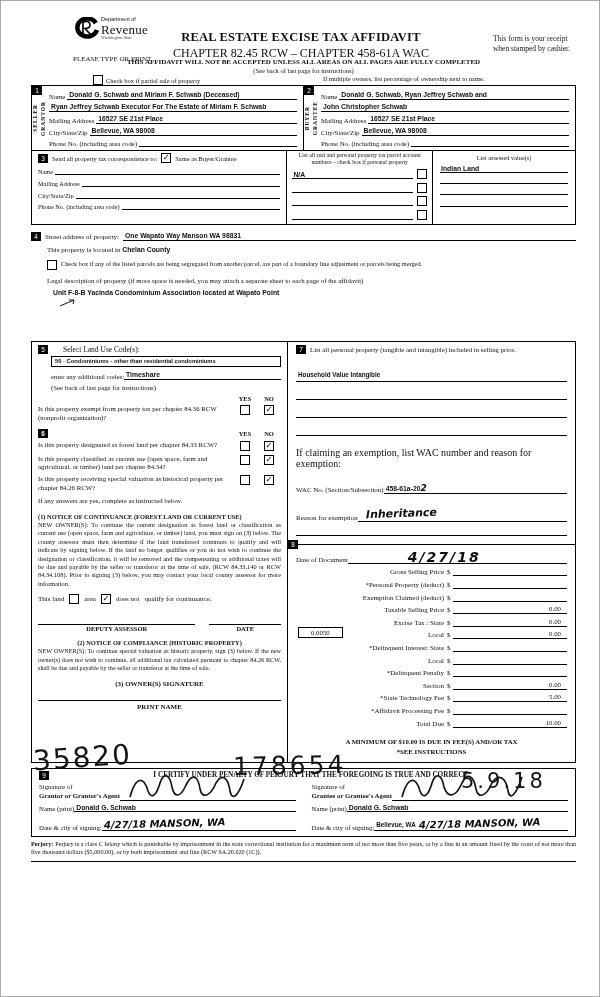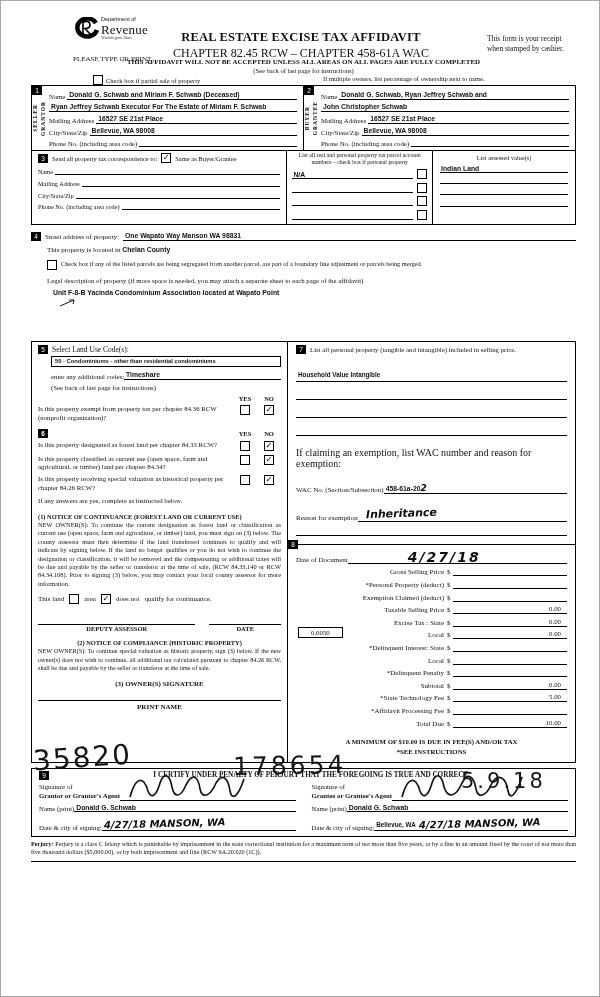--- a/index.html
+++ b/index.html
@@ -15,21 +15,21 @@
   .hdr{position:relative;height:68px;}
   .logo{position:absolute;left:44px;top:0;display:flex;align-items:flex-start;gap:2px;}
   .logo-lines{display:flex;flex-direction:column;line-height:1;}
   .lt{font-size:5.5px;}
   .lm{font-size:13px;font-weight:normal;letter-spacing:.2px;}
   .ls{font-size:4.5px;color:#444;}
   .please{position:absolute;left:42px;top:38px;font-size:7px;}
   .titleblk{position:absolute;left:120px;right:125px;top:13px;text-align:center;}
   .title{font-size:12.5px;font-weight:bold;letter-spacing:.2px;}
   .chapter{font-size:12px;margin-top:1px;}
-  .receipt{position:absolute;right:12px;top:17px;font-size:7.5px;line-height:1.35;}
+  .receipt{position:absolute;right:6px;top:17px;font-size:7.5px;line-height:1.35;}
   .warning{position:absolute;left:0;right:0;top:41px;text-align:center;font-size:7px;font-weight:bold;}
   .seeback{position:absolute;left:0;right:0;top:49.5px;text-align:center;font-size:6.5px;}
   .partial{position:absolute;left:62px;top:58px;font-size:6.5px;display:flex;align-items:center;gap:3px;}
   .multi{position:absolute;left:292px;top:58px;font-size:6.5px;}
 
   
   .cb{display:inline-block;width:8px;height:8px;border:1px solid #000;vertical-align:middle;position:relative;background:#fff;flex:none;}
   .cb.checked::after{content:"\2713";position:absolute;left:0.5px;top:-2px;font-size:8.5px;font-weight:bold;font-family:"DejaVu Sans",sans-serif;}
   .secnum{display:inline-block;background:#000;color:#fff;min-width:10px;height:9px;font-size:6.5px;line-height:9px;text-align:center;font-family:"Liberation Sans",sans-serif;flex:none;}
 
@@ -63,21 +63,21 @@
   .located{margin:5px 0 0 16px;font-size:7px;}
   .segrow{display:flex;align-items:flex-start;gap:4px;margin:6px 0 0 16px;font-size:6.3px;}
   .legal-lbl{margin:7px 0 0 16px;font-size:6.8px;}
   .legal-val{margin:5px 0 0 22px;display:flex;flex-direction:column;}
   .prop-spacer{height:34px;}
 
   
   .cols{display:flex;border:1px solid #000;}
   .lc{width:256px;border-right:1px solid #000;padding:3px 6px 5px;box-sizing:border-box;}
   .rc{flex:1;padding:3px 8px 5px;display:flex;flex-direction:column;}
-  .lurow{display:flex;gap:4px;align-items:center;font-size:7.5px;}
+  .lurow{display:flex;gap:15px;align-items:center;font-size:7.5px;}
   .codebox{border:1px solid #000;margin:2px 0 0 13px;padding:1.5px 3px;font-family:"Liberation Sans",sans-serif;font-weight:bold;font-size:5.8px;}
   .addl{margin:4px 0 0 13px;display:flex;align-items:flex-end;font-size:6.8px;}
   .seeback2{margin:4px 0 0 13px;font-size:6.8px;}
   .ynhead{display:flex;margin-top:4px;font-size:6.5px;font-weight:bold;align-items:center;}
   .ynhead .sp{flex:1;}
   .yncol{width:24px;text-align:center;flex:none;}
   .qrow{display:flex;margin-top:3.5px;font-size:6.8px;line-height:1.25;align-items:flex-start;}
   .qtext{flex:1;padding-right:3px;}
   .n1t{font-weight:bold;font-size:6.4px;margin-top:7px;}
   .n1b{font-size:6.35px;line-height:1.33;text-align:justify;margin-top:1px;}
@@ -451,21 +451,21 @@
             <span class="mlabel">Local</span>
             <span class="mdollar">$</span>
             <span class="mline"></span>
           </div>
       <div class="mrow">
             <span class="mlabel">*Delinquent Penalty</span>
             <span class="mdollar">$</span>
             <span class="mline"></span>
           </div>
       <div class="mrow">
-            <span class="mlabel">Subtotal</span>
+            <span class="mlabel">Section</span>
             <span class="mdollar">$</span>
             <span class="mline">0.00</span>
           </div>
       <div class="mrow">
             <span class="mlabel">*State Technology Fee</span>
             <span class="mdollar">$</span>
             <span class="mline">5.00</span>
           </div>
       <div class="mrow">
             <span class="mlabel">*Affidavit Processing Fee</span>

